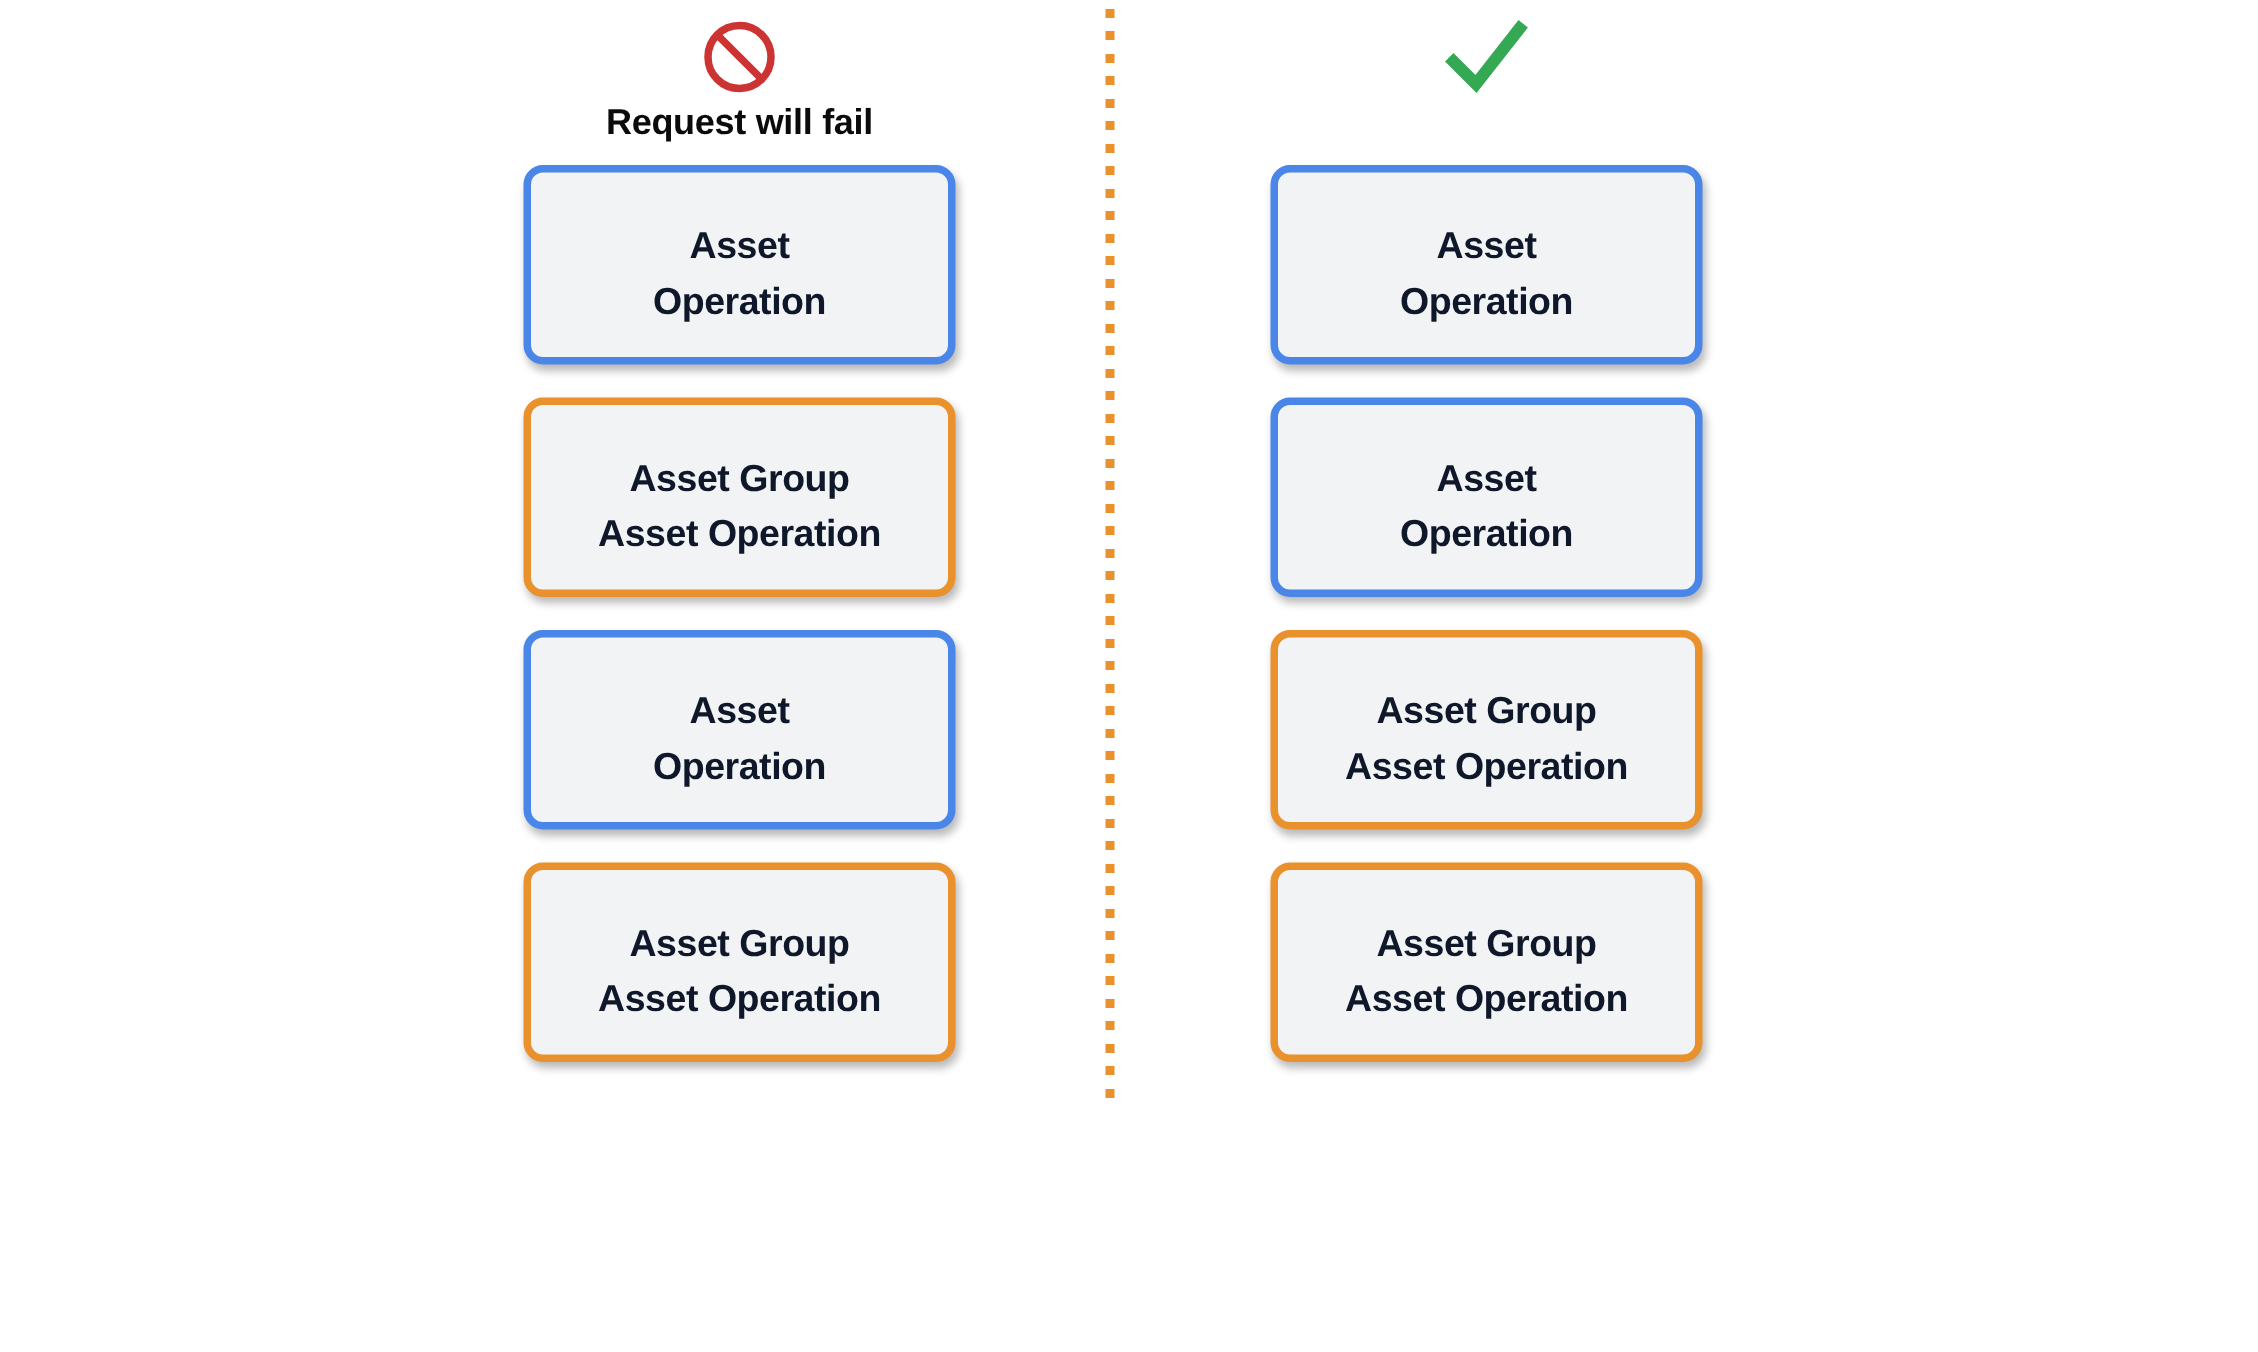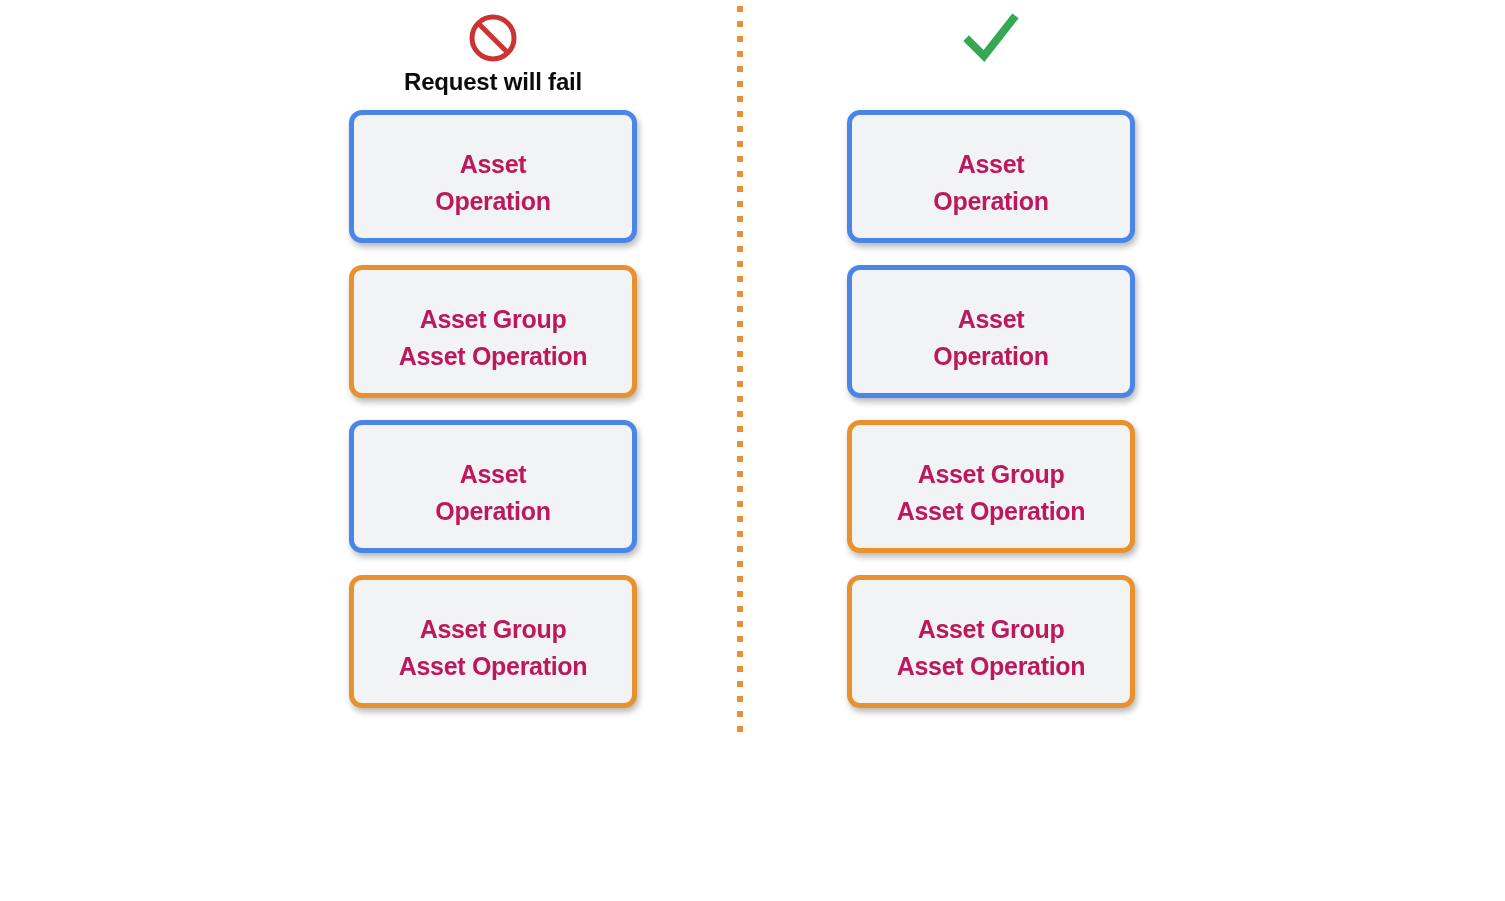--- a/index.html
+++ b/index.html
@@ -92,21 +92,21 @@
     align-items: center;
     justify-content: center;
     text-align: center;
   }
   .node-box.orange { border-color: #E8912D; }
 
   .node-label {
     font-size: 25px;
     line-height: 37px;
     font-weight: bold;
-    color: #be185d;
+    color: #0f172a;
     letter-spacing: -0.3px;
     white-space: pre-line;
     margin-top: 12px;
   }
 
   
   .caption {
     position: absolute;
     left: 0;
     top: 765px;

